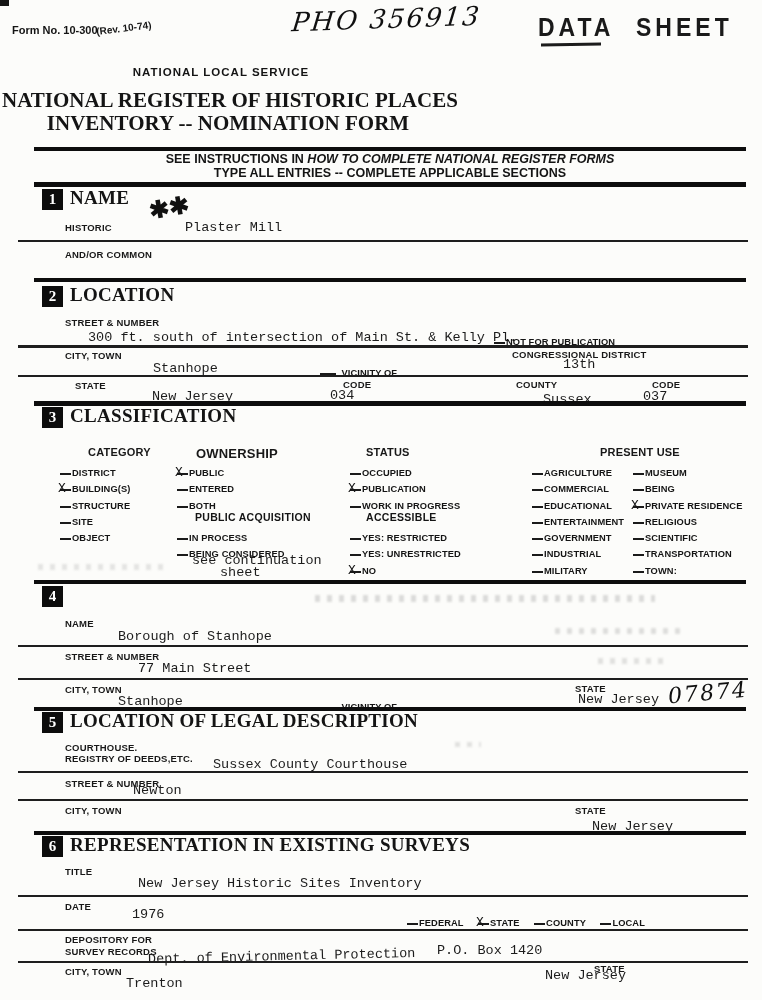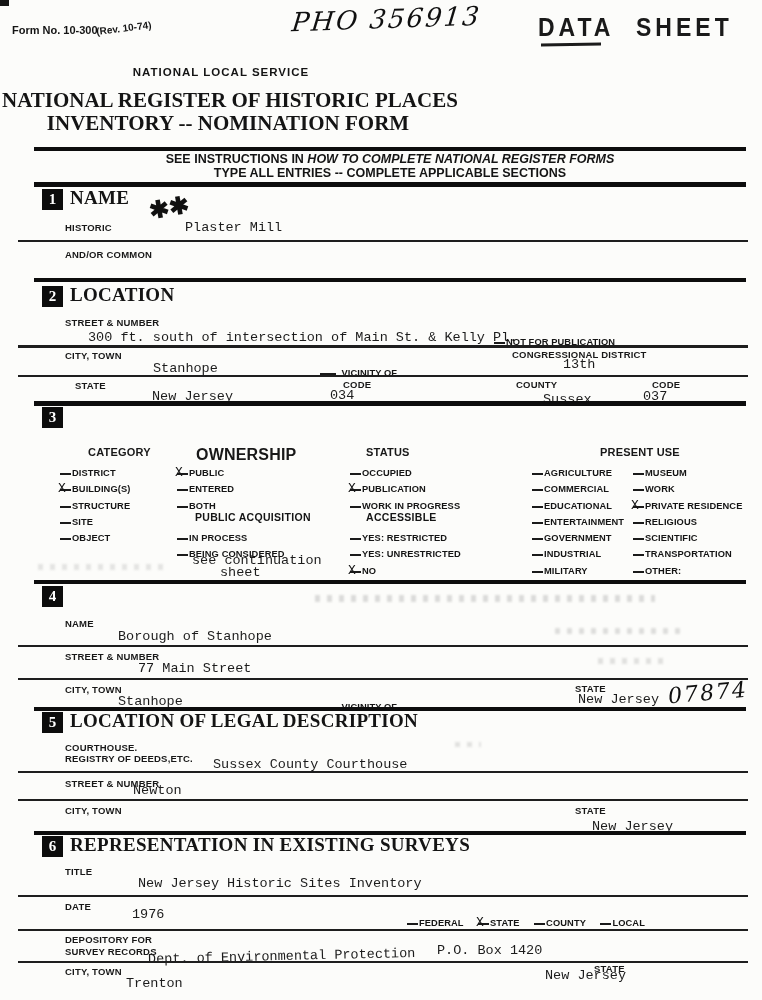--- a/index.html
+++ b/index.html
@@ -81,21 +81,21 @@
   #s2CodeLbl{left:343px;top:379px;}
   #s2CodeVal{left:330px;top:388px;}
   #s2CountyLbl{left:516px;top:379px;}
   #s2CountyVal{left:543px;top:392px;}
   #s2Code2Lbl{left:652px;top:379px;}
   #s2Code2Val{left:643px;top:389px;}
   #bar4{top:401px;height:5px;}
   
   #s3Num{left:42px;top:407px;} #s3Title{left:70px;top:405px;}
   #chCat{left:88px;top:446px;font-size:11px;}
-  #chOwn{left:196px;top:446px;font-size:16px;}
+  #chOwn{left:196px;top:446px;font-size:13px;}
   #chStat{left:366px;top:446px;font-size:11px;text-align:right;}
   #chPU{left:560px;top:446px;width:160px;text-align:center;font-size:11px;}
   #colCat{left:60px;top:462px;}
   #colOwn{left:177px;top:462px;}
   #colStat{left:350px;top:462px;}
   #colPU1{left:532px;top:462px;}
   #colPU2{left:633px;top:462px;}
   #colOwn .subhead{padding-left:18px;}
   #colStat .subhead{padding-left:16px;}
   #classNote{left:192px;top:555px;line-height:11.5px;}
@@ -204,20 +204,21 @@
   <div class="type" id="s2StateVal">New Jersey</div>
   <div class="lbl" id="s2CodeLbl">CODE</div>
   <div class="type" id="s2CodeVal">034</div>
   <div class="lbl" id="s2CountyLbl">COUNTY</div>
   <div class="type" id="s2CountyVal">Sussex</div>
   <div class="lbl" id="s2Code2Lbl">CODE</div>
   <div class="type" id="s2Code2Val">037</div>
   <div class="bar" id="bar4"></div>
 
   <div class="secnum" id="s3Num">3</div>
+  <div class="sectitle" id="s3Title">CLASSIFICATION</div>
   <div class="lbl" id="chCat">CATEGORY</div>
   <div class="lbl" id="chOwn">OWNERSHIP</div>
   <div class="lbl" id="chStat">STATUS</div>
   <div class="lbl" id="chPU">PRESENT USE</div>
 
   <div class="col" id="colCat">
     <div class="crow"><span class="cb"><span class="x"></span><span class="ln"></span><span class="lb">DISTRICT</span></span></div>
     <div class="crow"><span class="cb"><span class="x">X</span><span class="ln"></span><span class="lb">BUILDING(S)</span></span></div>
     <div class="crow"><span class="cb"><span class="x"></span><span class="ln"></span><span class="lb">STRUCTURE</span></span></div>
     <div class="crow"><span class="cb"><span class="x"></span><span class="ln"></span><span class="lb">SITE</span></span></div>
@@ -249,26 +250,26 @@
     <div class="crow"><span class="cb"><span class="x"></span><span class="ln"></span><span class="lb">COMMERCIAL</span></span></div>
     <div class="crow"><span class="cb"><span class="x"></span><span class="ln"></span><span class="lb">EDUCATIONAL</span></span></div>
     <div class="crow"><span class="cb"><span class="x"></span><span class="ln"></span><span class="lb">ENTERTAINMENT</span></span></div>
     <div class="crow"><span class="cb"><span class="x"></span><span class="ln"></span><span class="lb">GOVERNMENT</span></span></div>
     <div class="crow"><span class="cb"><span class="x"></span><span class="ln"></span><span class="lb">INDUSTRIAL</span></span></div>
     <div class="crow"><span class="cb"><span class="x"></span><span class="ln"></span><span class="lb">MILITARY</span></span></div>
   </div>
 
   <div class="col" id="colPU2">
     <div class="crow"><span class="cb"><span class="x"></span><span class="ln"></span><span class="lb">MUSEUM</span></span></div>
-    <div class="crow"><span class="cb"><span class="x"></span><span class="ln"></span><span class="lb">WORK</span></span></div>
+    <div class="crow"><span class="cb"><span class="x"></span><span class="ln"></span><span class="lb">BEING</span></span></div>
     <div class="crow"><span class="cb"><span class="x">X</span><span class="ln"></span><span class="lb">PRIVATE RESIDENCE</span></span></div>
     <div class="crow"><span class="cb"><span class="x"></span><span class="ln"></span><span class="lb">RELIGIOUS</span></span></div>
     <div class="crow"><span class="cb"><span class="x"></span><span class="ln"></span><span class="lb">SCIENTIFIC</span></span></div>
     <div class="crow"><span class="cb"><span class="x"></span><span class="ln"></span><span class="lb">TRANSPORTATION</span></span></div>
-    <div class="crow"><span class="cb"><span class="x"></span><span class="ln"></span><span class="lb">OTHER:</span></span></div>
+    <div class="crow"><span class="cb"><span class="x"></span><span class="ln"></span><span class="lb">TOWN:</span></span></div>
   </div>
 
   <div class="artifact" id="art4"></div>
   <div class="bar" id="bar5"></div>
 
   <div class="secnum" id="s4Num">4</div>
   <div class="artifact" id="art1"></div>
   <div class="lbl" id="s4NameLbl">NAME</div>
   <div class="type" id="s4NameVal">Borough of Stanhope</div>
   <div class="artifact" id="art2"></div>

